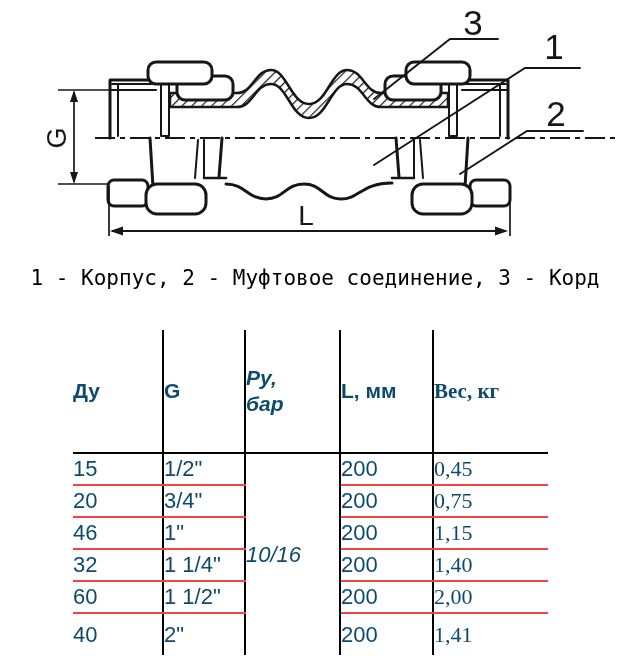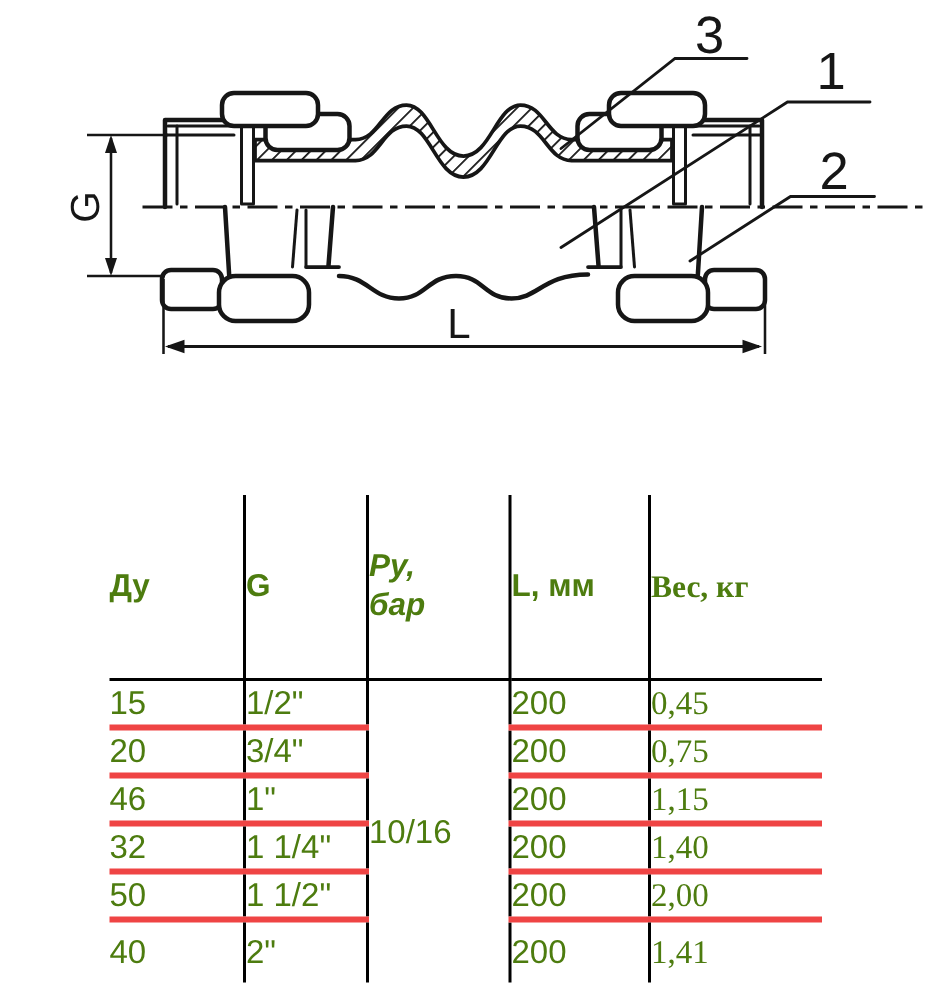--- a/index.html
+++ b/index.html
@@ -2,36 +2,36 @@
 <html><head>
 <meta charset="utf-8">
 <style>
   html,body{margin:0;padding:0;background:#fff;}
   .stage{position:relative;width:630px;height:658px;background:#ffffff;overflow:hidden;
          font-family:"Liberation Sans",sans-serif;color:#000;}
   svg text{font-family:"Liberation Sans",sans-serif;fill:#161616;}
   .drawing{position:absolute;left:0;top:0;}
   .caption{position:absolute;left:0;top:266px;width:630px;text-align:center;
            font-family:"DejaVu Sans Mono",monospace;font-size:21px;color:#000;white-space:pre;}
-  table.spec{position:absolute;left:73px;top:330px;border-collapse:collapse;table-layout:fixed;color:#4d7c0f;}
+  table.spec{position:absolute;left:73px;top:330px;border-collapse:collapse;table-layout:fixed;color:#0c4a6e;}
   table.spec th, table.spec td{padding:0;margin:0;vertical-align:middle;text-align:left;background:#fff;}
   table.spec th{font-size:21px;font-weight:bold;line-height:26px;}
   table.spec td{font-size:22px;font-weight:normal;}
   tr.hdr{height:123px;}
   tr.r{height:32px;}
   tr.r.last{height:42px;}
   .c-du{padding-left:13px;}
   .c-g{padding-left:5px;}
   .c-py{padding-left:7px;font-style:italic;}
   .c-l{padding-left:11px;}
   .c-ves{padding-left:9px;font-family:Liberation Serif, serif;}
   .vline{border-right:2px solid #000;}
   tr.hdr th{border-bottom:2px solid #000;}
-  tr.r td{border-bottom:4px solid #ef4444;}
-  td.merged{text-align:center;padding-left:0;border-bottom:none !important;}
+  tr.r td{border-bottom:2px solid #ef4444;}
+  td.merged{text-align:center;padding-left:0;border-bottom:none !important;font-style:italic;}
   tr.r.last td{border-bottom:none;}
 </style>
 </head>
 <body>
 
 <div class="stage">
 
   <svg class="drawing" width="630" height="258" viewBox="0 0 630 258">
     <defs>
       <pattern id="hatch" patternUnits="userSpaceOnUse" width="7" height="7" patternTransform="rotate(45)">
@@ -88,20 +88,21 @@
     <g stroke="#161616" stroke-width="1.9" fill="none" stroke-linecap="round">
       <path d="M374,99 L450,39 H498"></path>
       <path d="M374,165 L525,68 H580"></path>
       <path d="M460,174 L527,131 H583"></path>
     </g>
     <text x="473" y="35" text-anchor="middle" font-size="35">3</text>
     <text x="554" y="59" text-anchor="middle" font-size="35">1</text>
     <text x="556" y="126" text-anchor="middle" font-size="35">2</text>
   </svg>
 
+  <div class="caption">1 - Корпус, 2 - Муфтовое соединение, 3 - Корд</div>
 
   <table class="spec">
     <colgroup>
       <col style="width:90px">
         <col style="width:82px">
         <col style="width:95px">
       <col style="width:93px">
         <col style="width:115px">
     </colgroup>
     <tbody>
@@ -131,21 +132,21 @@
       <td class="c-l vline">200</td>
       <td class="c-ves">1,15</td>
     </tr>
     <tr class="r">
       <td class="c-du vline">32</td>
       <td class="c-g vline">1 1/4"</td>
       <td class="c-l vline">200</td>
       <td class="c-ves">1,40</td>
     </tr>
     <tr class="r">
-      <td class="c-du vline">50</td>
+      <td class="c-du vline">60</td>
       <td class="c-g vline">1 1/2"</td>
       <td class="c-l vline">200</td>
       <td class="c-ves">2,00</td>
     </tr>
     <tr class="r last">
       <td class="c-du vline">40</td>
       <td class="c-g vline">2"</td>
       <td class="c-l vline">200</td>
       <td class="c-ves">1,41</td>
     </tr>

